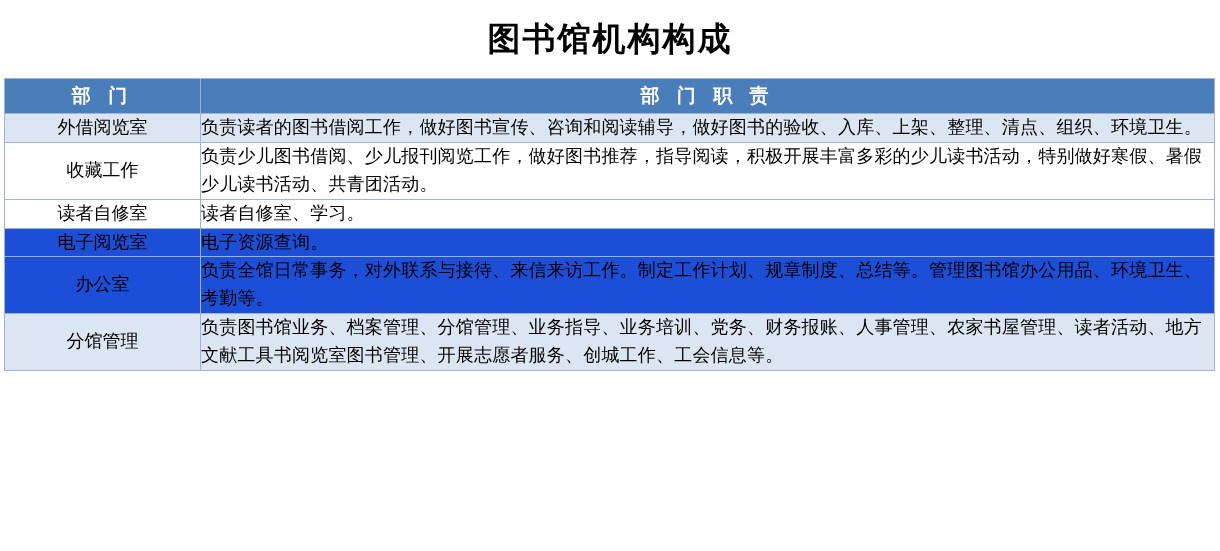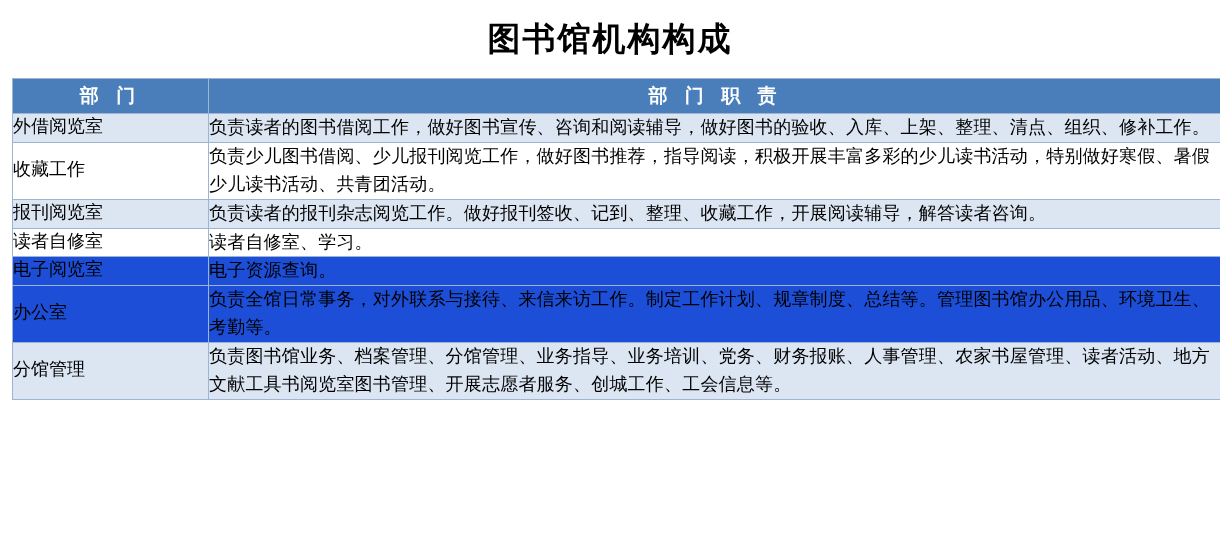--- a/index.html
+++ b/index.html
@@ -12,21 +12,21 @@
     height: 551px;
     font-family: "Liberation Sans", sans-serif;
     color: #000000;
     overflow: hidden;
   }
   .page {
     width: 1220px;
     height: 551px;
     position: relative;
     box-sizing: border-box;
-    padding: 0 12px;
+    padding: 0 4px;
     border-radius: 27px;
   }
   .title-row {
     height: 78px;
     display: flex;
     align-items: center;
     justify-content: center;
     background: #ffffff;
   }
   .title {
@@ -53,24 +53,24 @@
     font-weight: bold;
     letter-spacing: 6px;
     text-align: center;
     height: 34px;
     border: 1px solid #2f5b94;
   }
   .col-dept { width: 196px; }
   .col-duty { width: 1014px; }
 
   .dept-cell {
+    text-align: center;
     font-size: 18px;
     line-height: 1.55;
     padding: 4px 2px;
-    font-family: Liberation Mono, monospace;
   }
   .duty-cell {
     text-align: left;
     font-size: 18px;
     line-height: 1.55;
     padding: 5px 6px 6px 6px;
     letter-spacing: 0.2px;
   }
   
   .band-a td { background: #dce6f2; }
@@ -93,29 +93,25 @@
     </colgroup>
     <thead>
       <tr class="head-row">
         <th>部  门</th>
         <th>部  门  职  责</th>
       </tr>
     </thead>
     <tbody>
       <tr class="band-a">
         <td class="dept-cell">外借阅览室</td>
-        <td class="duty-cell">负责读者的图书借阅工作，做好图书宣传、咨询和阅读辅导，做好图书的验收、入库、上架、整理、清点、组织、修补工作。</td>
+        <td class="duty-cell">负责读者的图书借阅工作，做好图书宣传、咨询和阅读辅导，做好图书的验收、入库、上架、整理、清点、组织、环境卫生。</td>
       </tr>
       <tr class="band-b">
         <td class="dept-cell">收藏工作</td>
         <td class="duty-cell">负责少儿图书借阅、少儿报刊阅览工作，做好图书推荐，指导阅读，积极开展丰富多彩的少儿读书活动，特别做好寒假、暑假少儿读书活动、共青团活动。</td>
-      </tr>
-      <tr class="band-a">
-        <td class="dept-cell">报刊阅览室</td>
-        <td class="duty-cell">负责读者的报刊杂志阅览工作。做好报刊签收、记到、整理、收藏工作，开展阅读辅导，解答读者咨询。</td>
       </tr>
       <tr class="band-b">
         <td class="dept-cell">读者自修室</td>
         <td class="duty-cell">读者自修室、学习。</td>
       </tr>
       <tr class="band-c">
         <td class="dept-cell">电子阅览室</td>
         <td class="duty-cell">电子资源查询。</td>
       </tr>
       <tr class="band-c">

